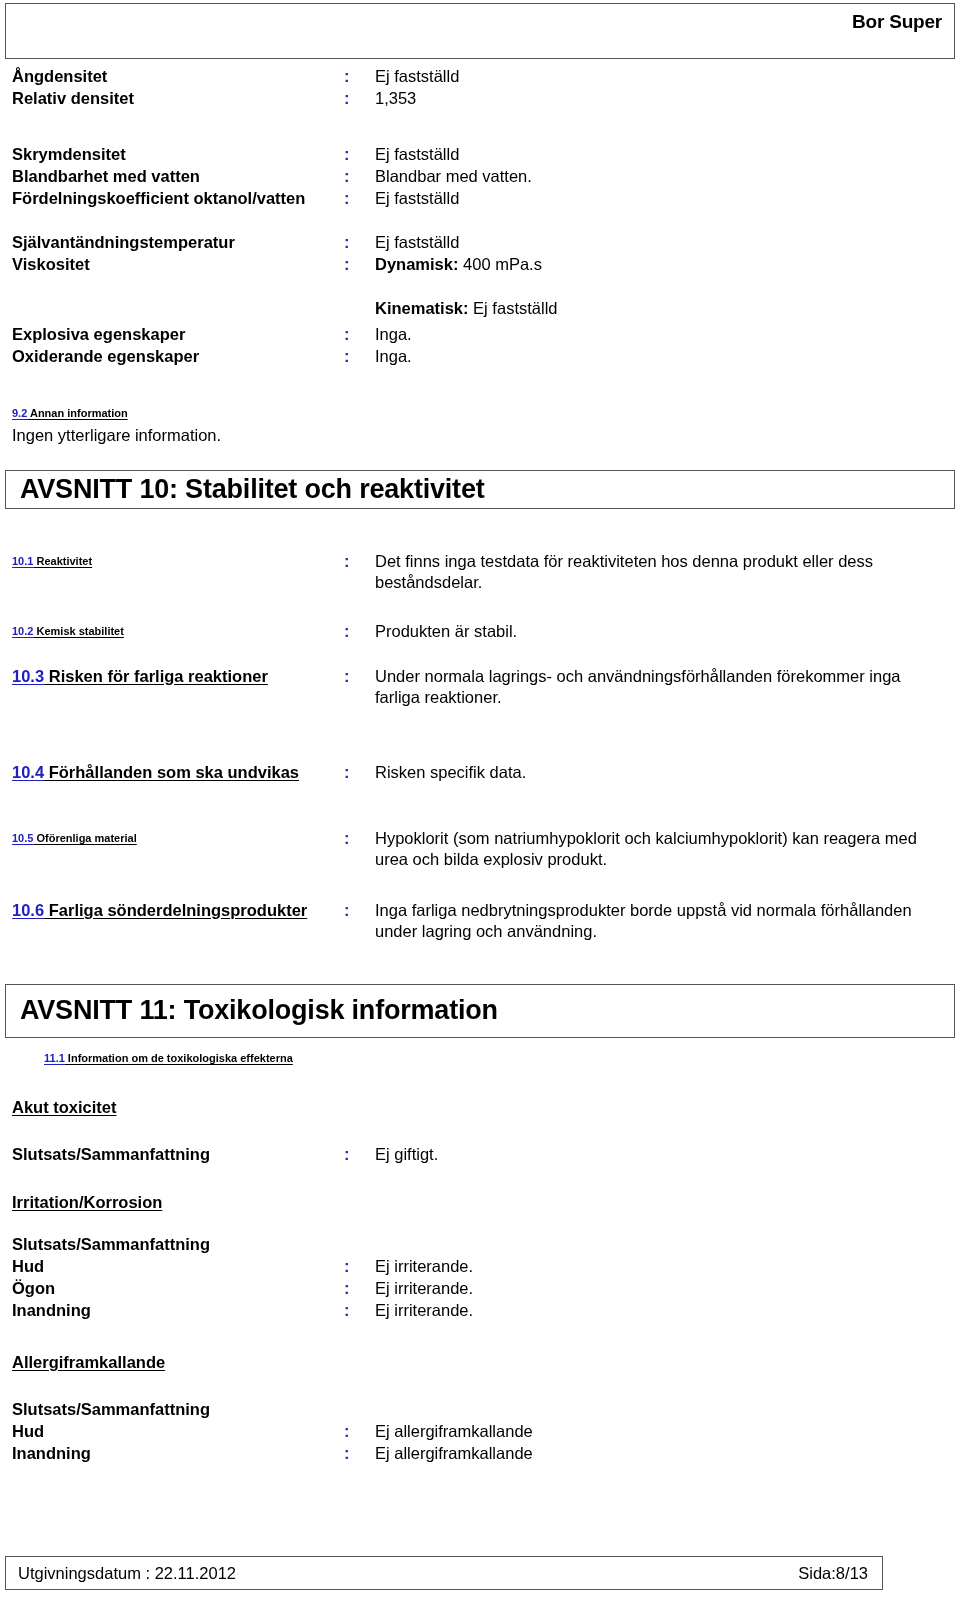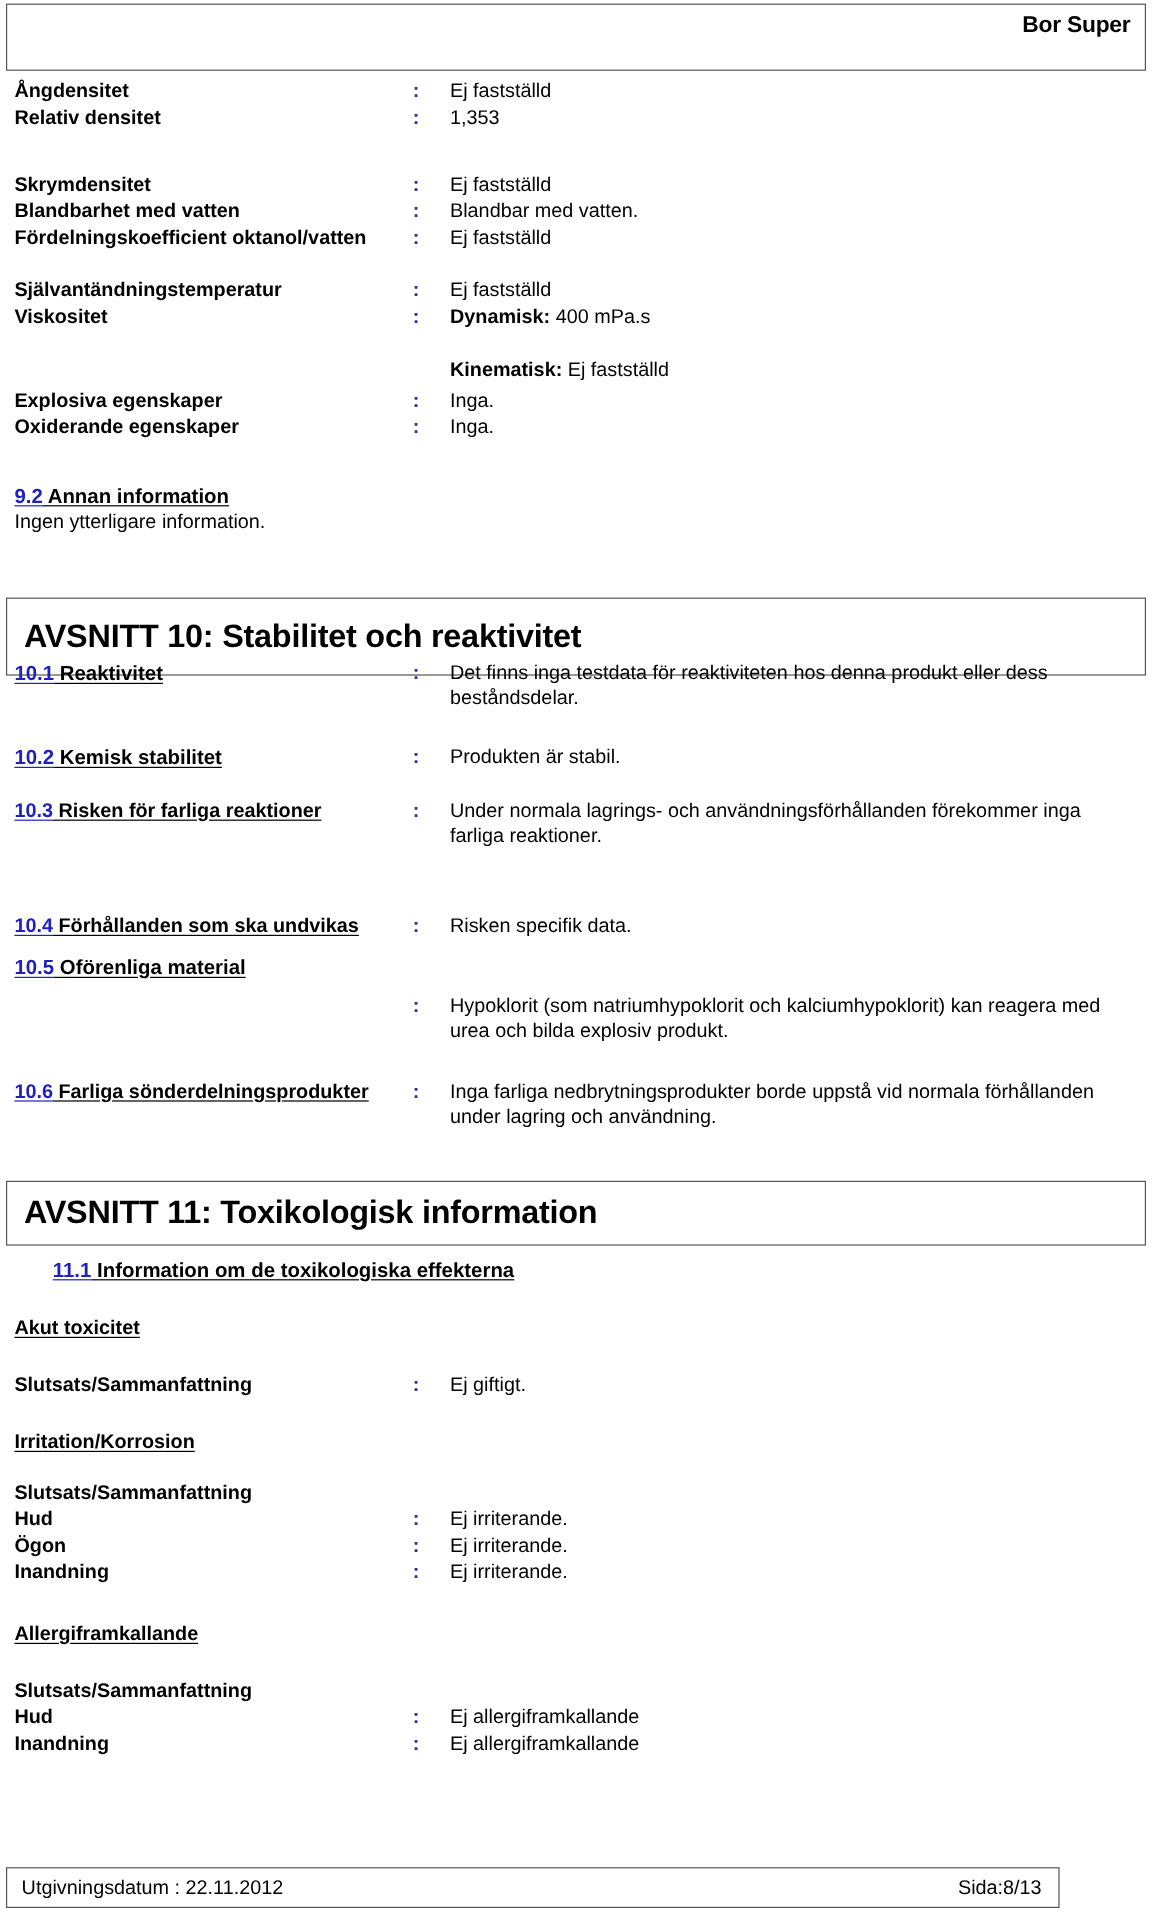--- a/index.html
+++ b/index.html
@@ -79,21 +79,21 @@
     line-height: 21px;
     width: 570px;
     white-space: pre-wrap;
   }
   .val b { font-weight: bold; }
 
   
   .subsec {
     position: absolute;
     left: 12px;
-    font-size: 17px;
+    font-size: 11px;
     font-weight: bold;
     line-height: 21px;
     white-space: nowrap;
   }
   .subsec .num {
     color: #2020c0;
     text-decoration: underline;
     text-decoration-color: #2020c0;
     text-underline-offset: 2px;
   }
@@ -245,21 +245,21 @@
     <div class="lbl">Oxiderande egenskaper</div>
     <div class="colon">:</div>
     <div class="val">Inga.</div>
   </div>
 
   <div class="subsec" style="top:403px;"><span class="num">9.2</span><span class="ttl"> Annan information</span></div>
   <div class="row" style="top:425px;">
     <div class="lbl" style="font-weight:normal;">Ingen ytterligare information.</div>
   </div>
 
-  <div class="section-box" style="top:498px; height:65px;">
+  <div class="section-box" style="top:470px; height:39px;">
     <div class="section-title">AVSNITT 10: Stabilitet och reaktivitet</div>
   </div>
 
   <div class="subsec" style="top:551px;"><span class="num">10.1</span><span class="ttl"> Reaktivitet</span></div>
   <div class="row" style="top:551px;">
     <div class="colon">:</div>
     <div class="val">Det finns inga testdata för reaktiviteten hos denna produkt eller dess beståndsdelar.</div>
   </div>
 
   <div class="subsec" style="top:621px;"><span class="num">10.2</span><span class="ttl"> Kemisk stabilitet</span></div>
@@ -273,21 +273,21 @@
     <div class="colon">:</div>
     <div class="val">Under normala lagrings- och användningsförhållanden förekommer inga farliga reaktioner.</div>
   </div>
 
   <div class="subsec-wrap" style="top:762px;"><span class="num">10.4</span><span class="ttl"> Förhållanden som ska undvikas</span></div>
   <div class="row" style="top:762px;">
     <div class="colon">:</div>
     <div class="val">Risken specifik data.</div>
   </div>
 
-  <div class="subsec" style="top:796px;"><span class="num">10.5</span><span class="ttl"> Oförenliga material</span></div>
+  <div class="subsec" style="top:828px;"><span class="num">10.5</span><span class="ttl"> Oförenliga material</span></div>
   <div class="row" style="top:828px;">
     <div class="colon">:</div>
     <div class="val">Hypoklorit (som natriumhypoklorit och kalciumhypoklorit) kan reagera med urea och bilda explosiv produkt.</div>
   </div>
 
   <div class="subsec-wrap" style="top:900px;"><span class="num">10.6</span><span class="ttl"> Farliga sönderdelningsprodukter</span></div>
   <div class="row" style="top:900px;">
     <div class="colon">:</div>
     <div class="val">Inga farliga nedbrytningsprodukter borde uppstå vid normala förhållanden under lagring och användning.</div>
   </div>

